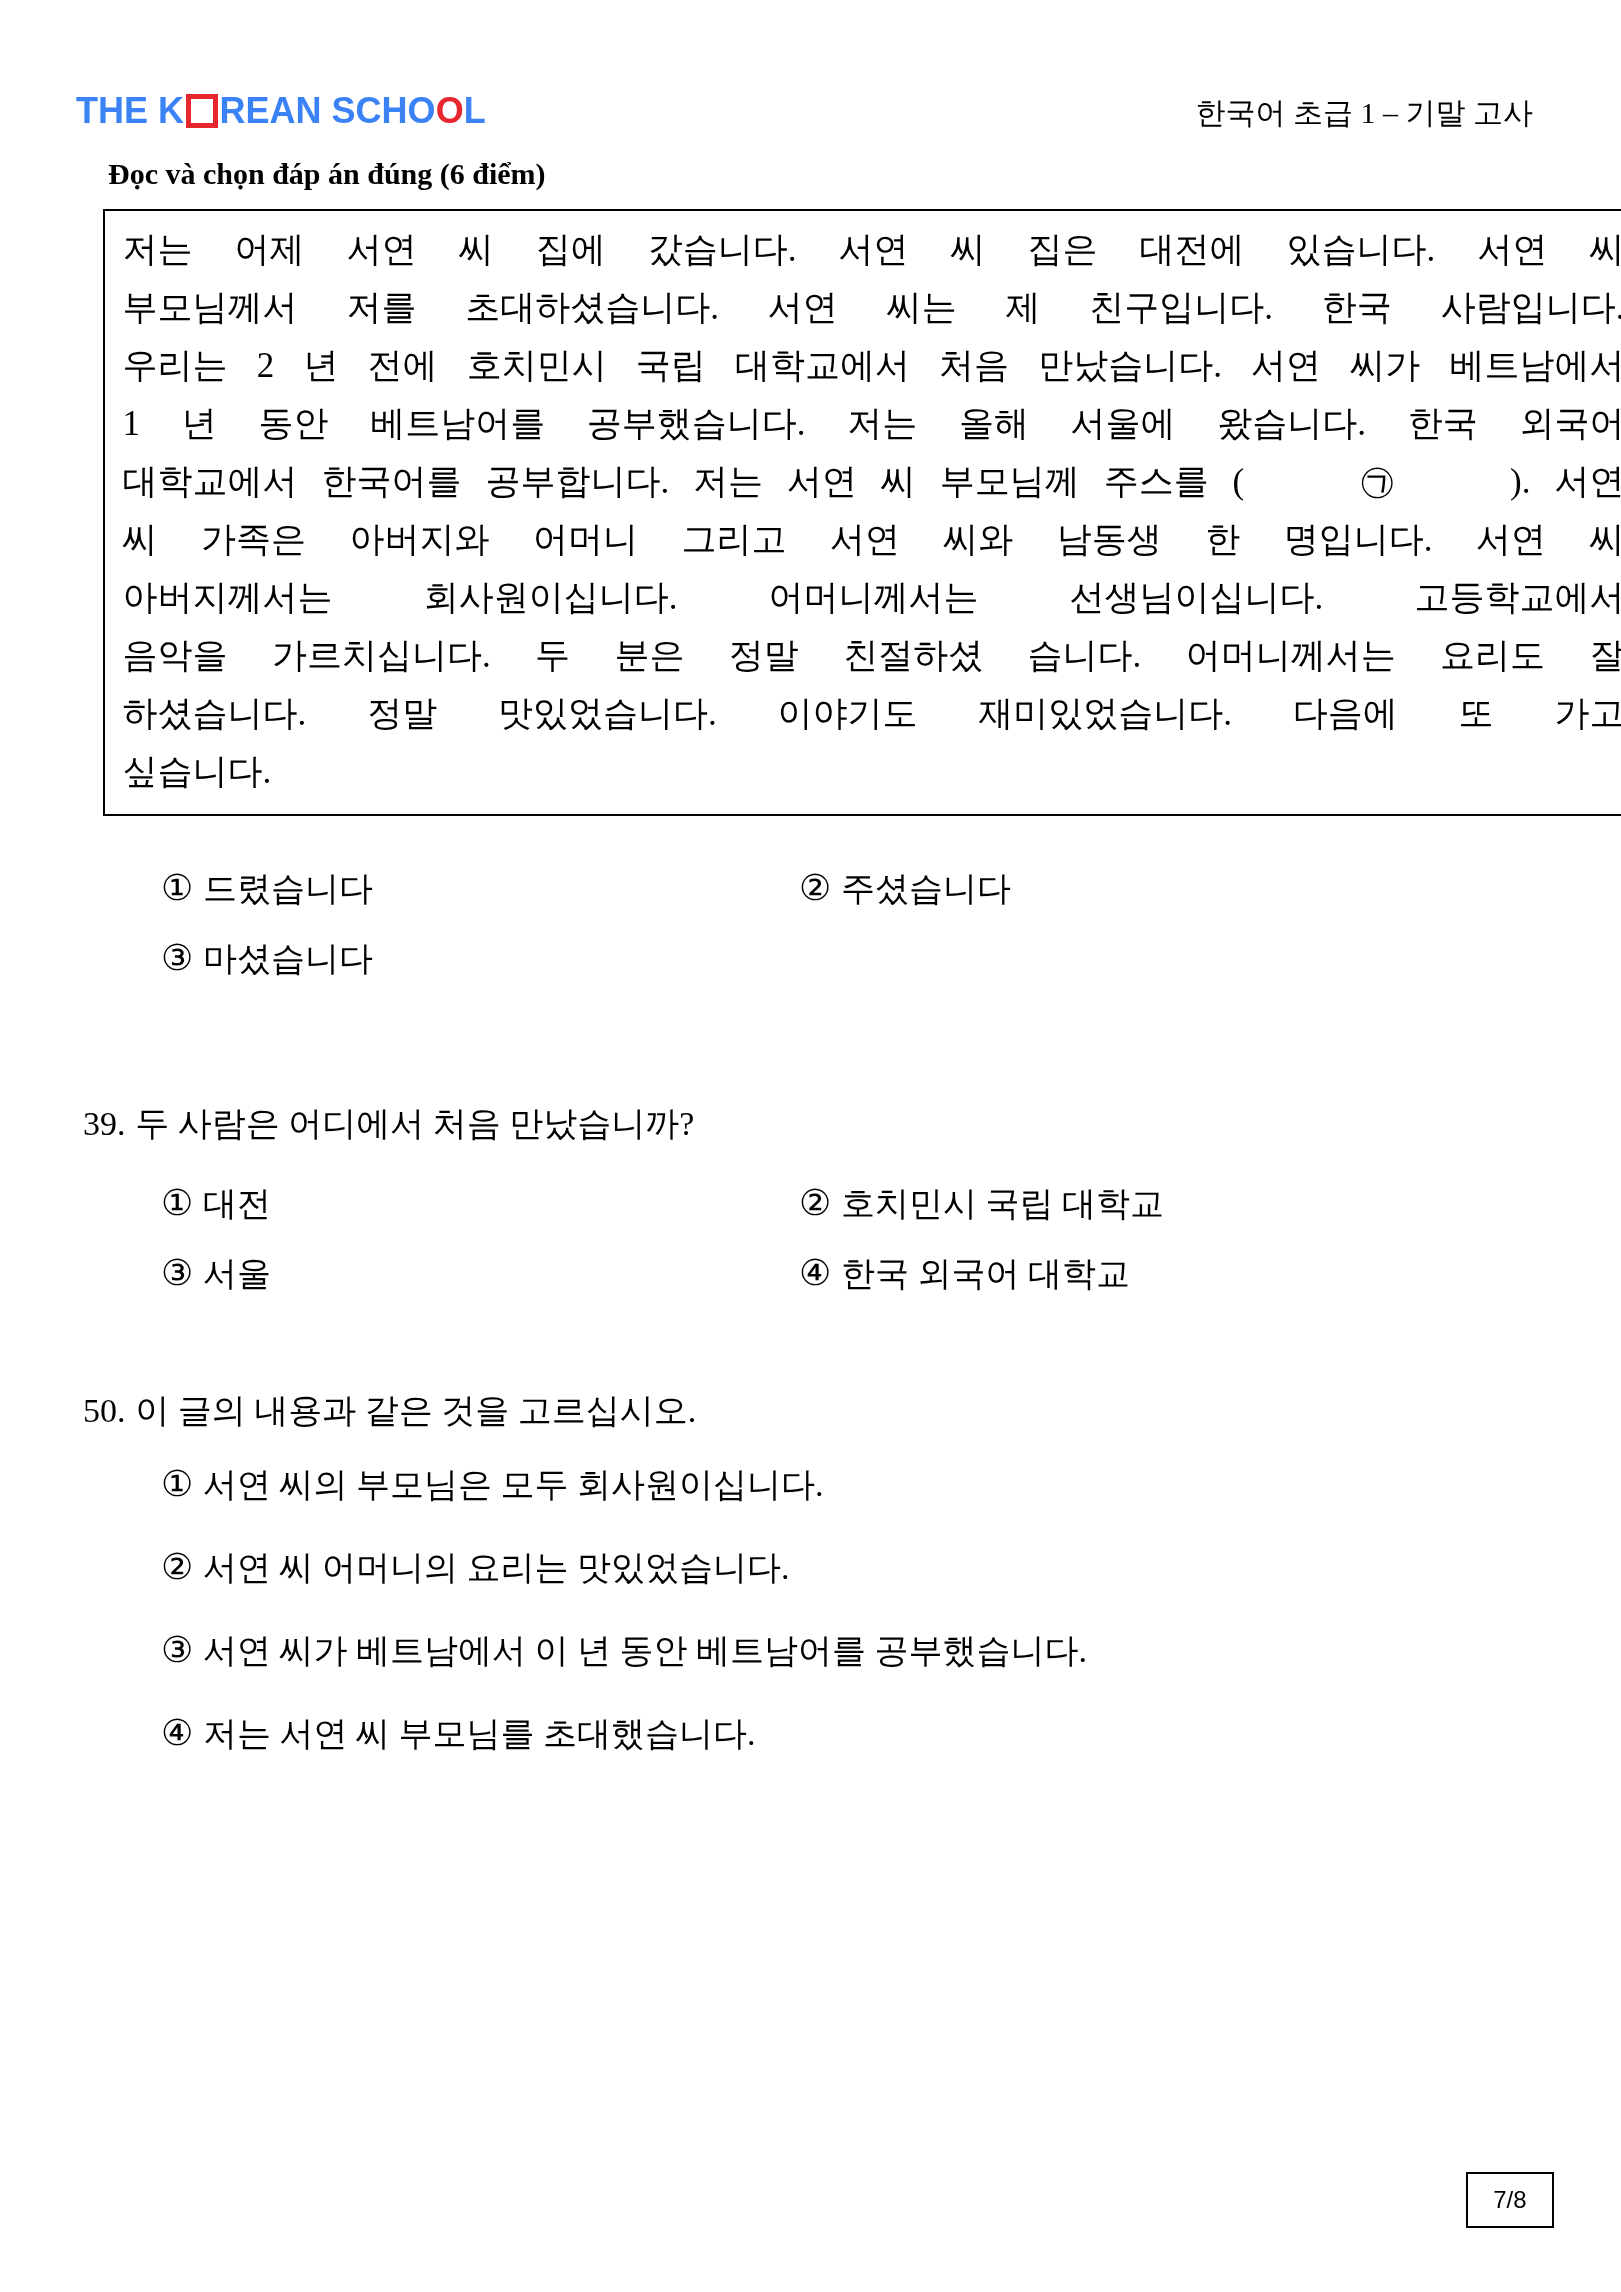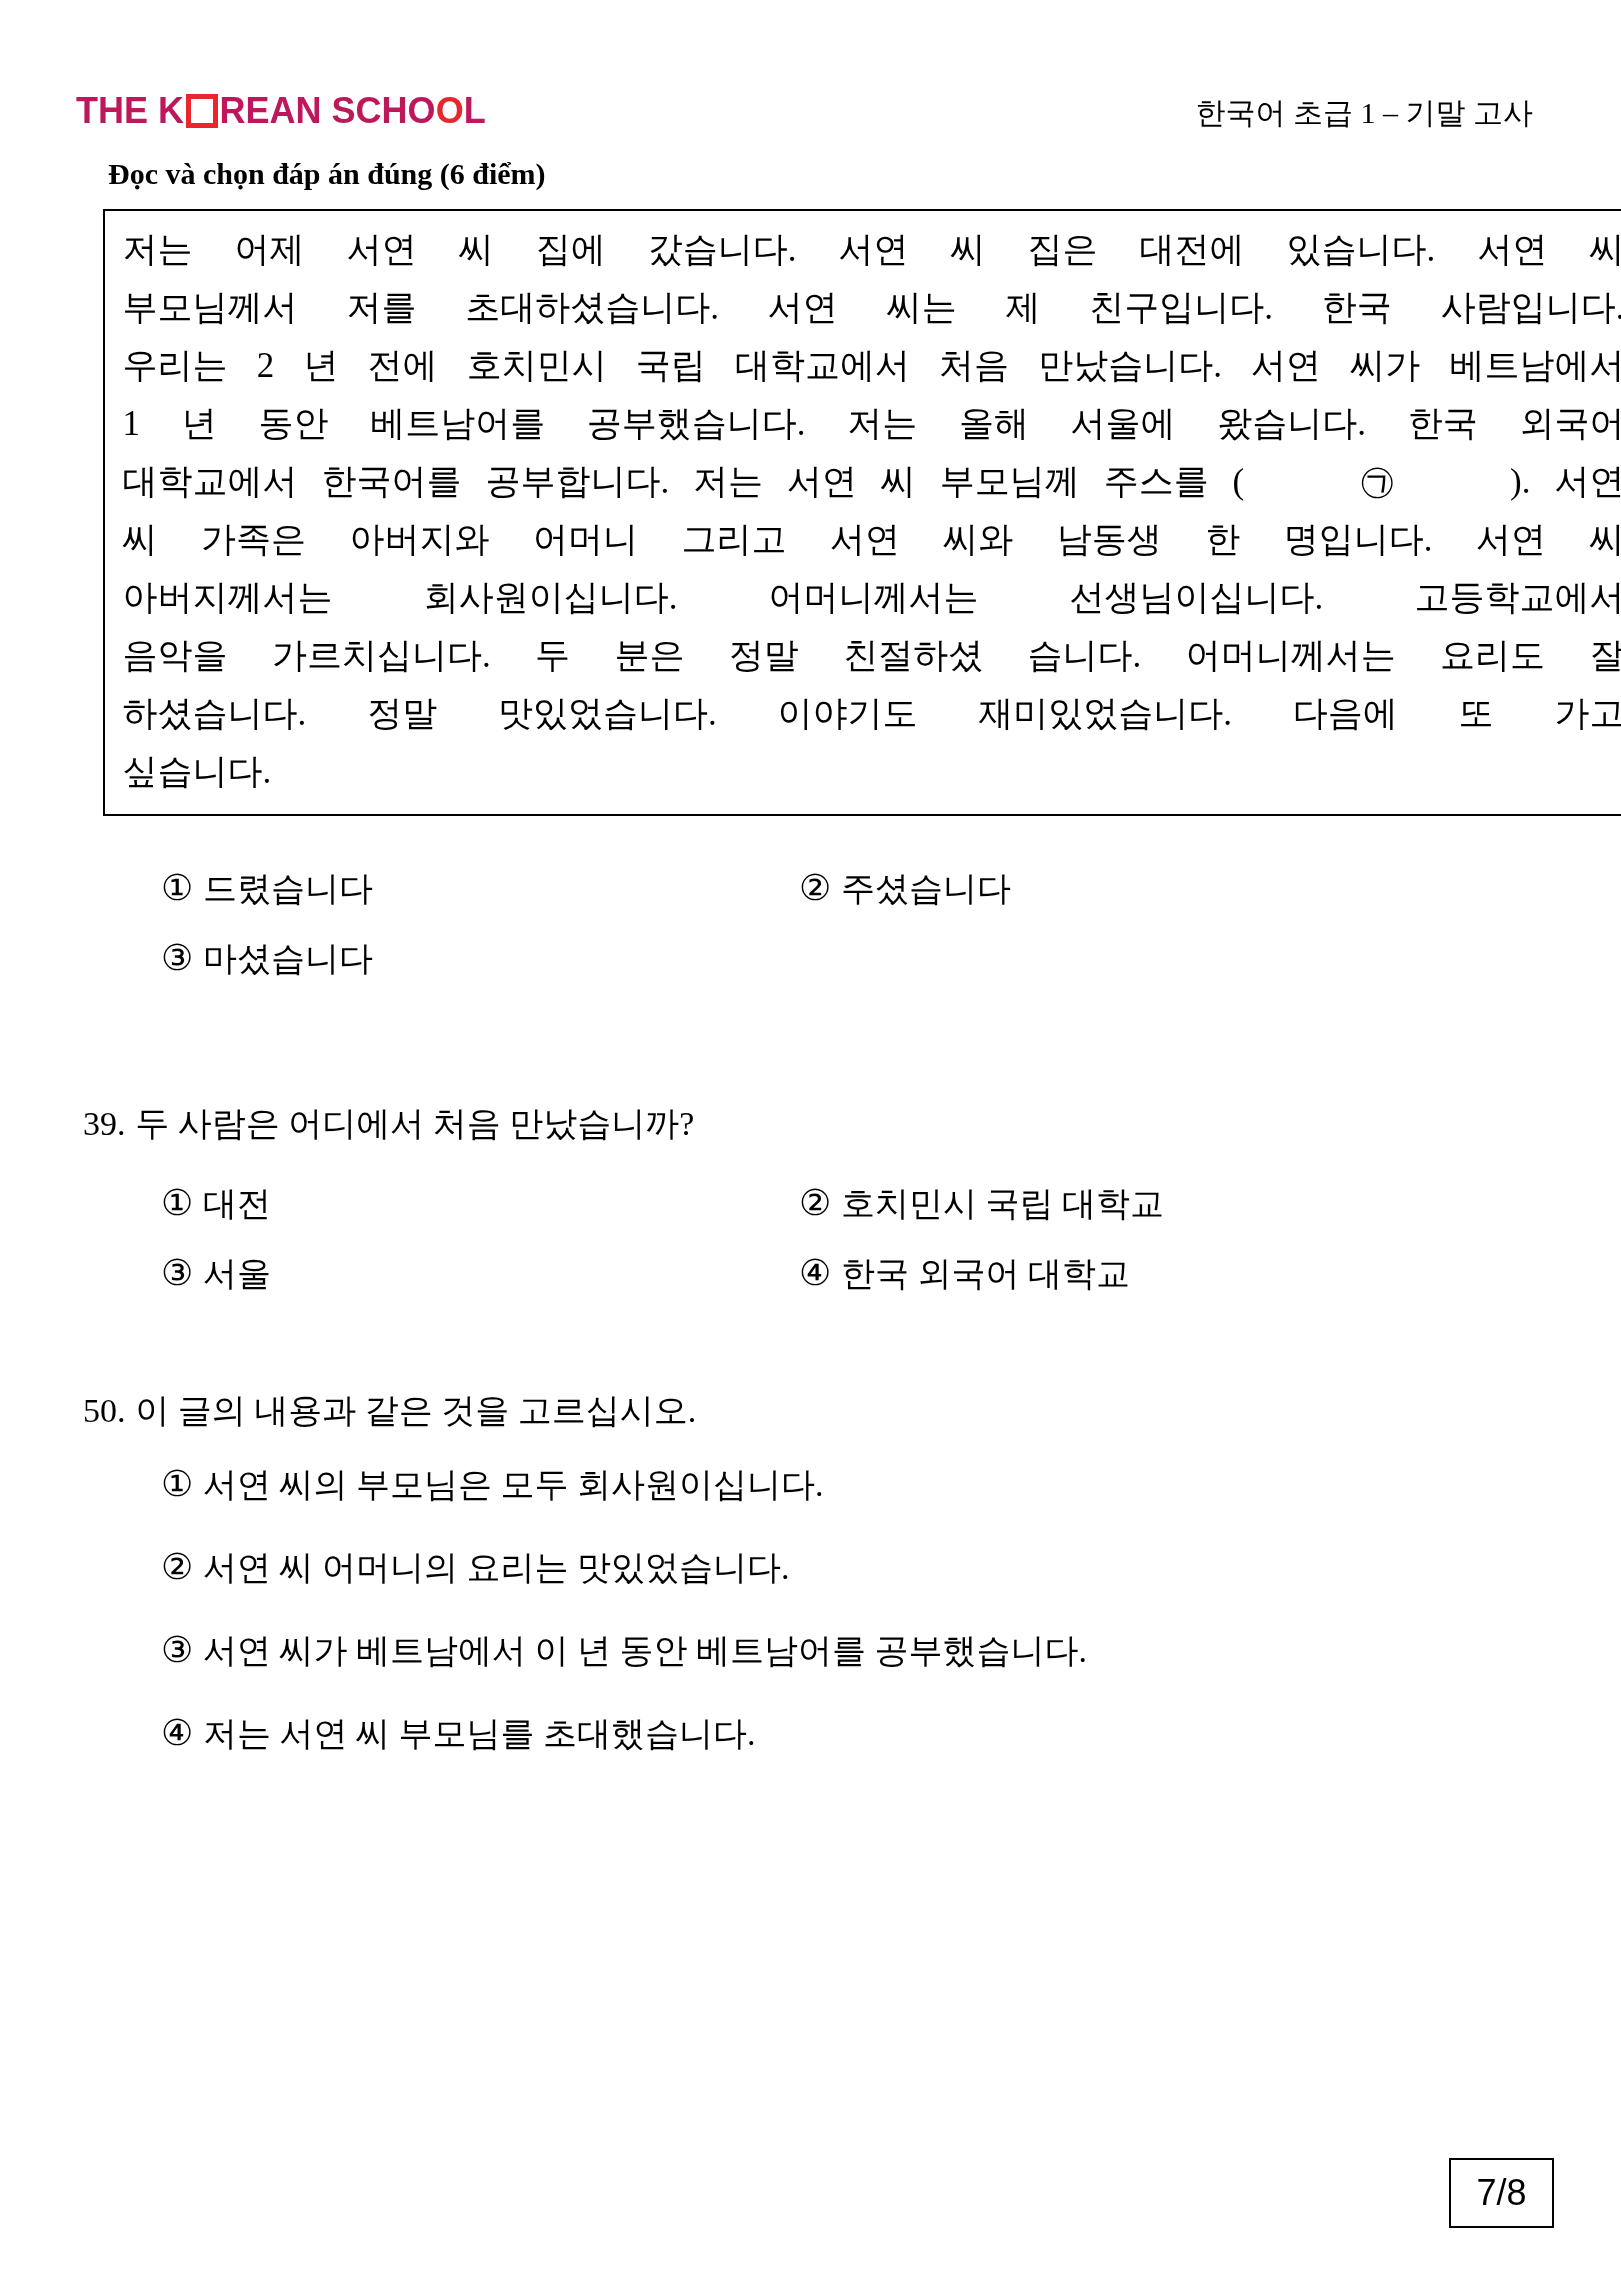--- a/index.html
+++ b/index.html
@@ -28,21 +28,21 @@
     font-family:"Liberation Sans","DejaVu Sans",sans-serif;
     font-weight:700;
     font-size:36px;
     letter-spacing:0px;
     color:#1e9cd7;
     white-space:nowrap;
     line-height:1;
     display:flex;
     align-items:center;
   }
-  .logo .blue{color:#be185d;}
+  .logo .blue{color:#3b82f6;}
   .logo .red{color:#e8262d;}
   .logo .square{
     display:inline-block;
     width:21.6px;
     height:24.5px;
     border:5.9px solid #e8262d;
     margin:0 2px;
     box-sizing:content-box;
   }
   .exam-title{
@@ -110,21 +110,21 @@
   .options-list{margin-left:78px;margin-top:29px;}
   .options-list .option{margin-bottom:38px;}
 
   
   .page-box{
     position:absolute;
     right:67px;
     bottom:65px;
     border:2.9px solid #000;
     padding:11.8px 25.5px;
-    font-size:36px;
+    font-size:24px;
     font-family:"Liberation Sans","DejaVu Sans",sans-serif;
   }
 </style>
 </head>
 <body>
 
 <div class="page">
 
   <div class="header">
     <div class="logo">

